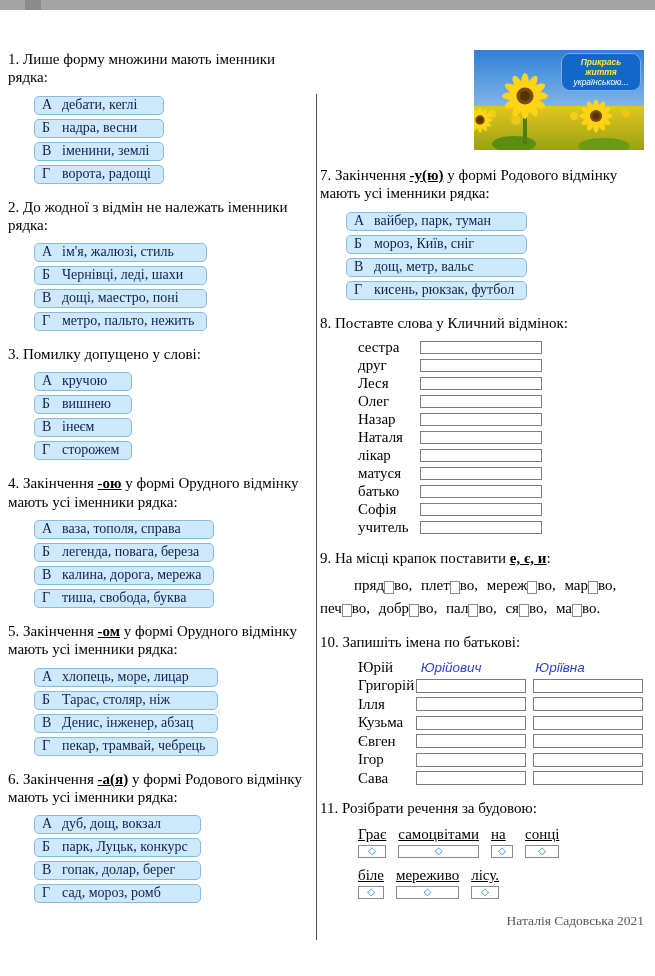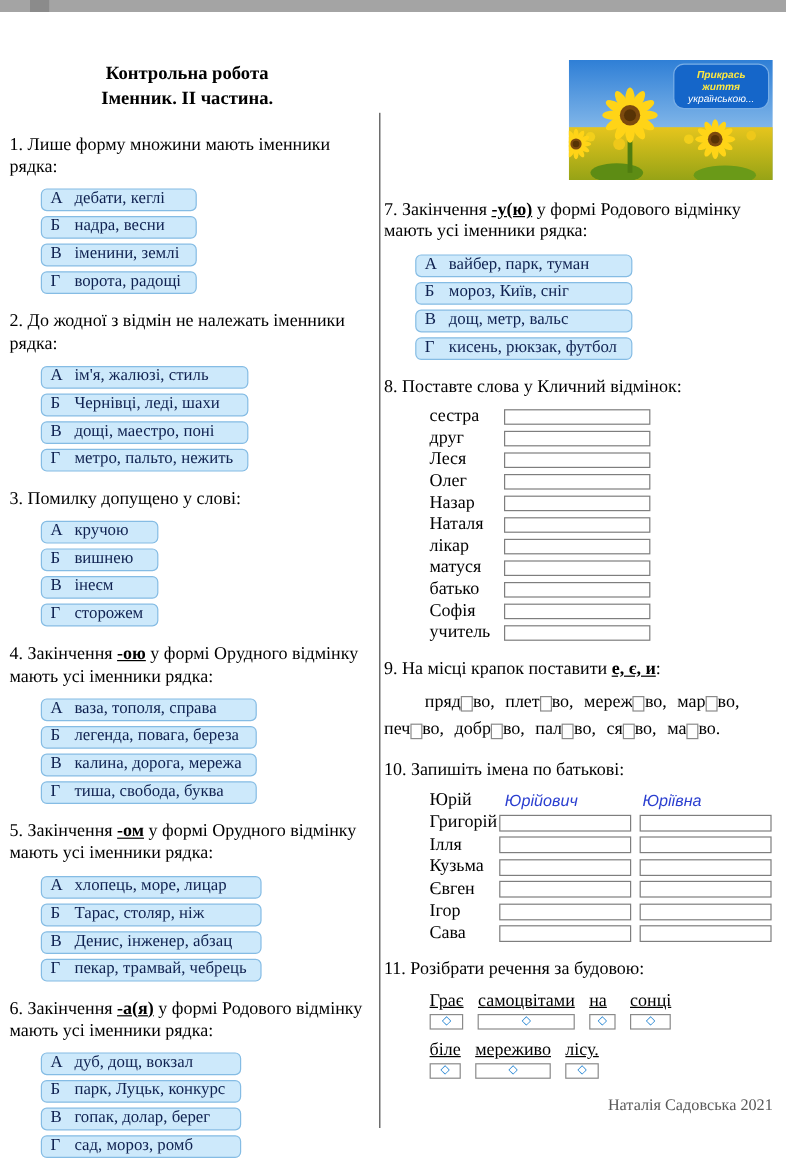--- a/index.html
+++ b/index.html
@@ -91,24 +91,20 @@
   <div class="topbar-accent"></div>
 </div>
 
 <div class="page">
   <div class="divider"></div>
 
   <div class="columns">
 
     <div class="col-left">
 
-      <div class="title">
-        <div>Контрольна робота</div>
-        <div>Іменник. ІІ частина.</div>
-      </div>
 
       <section class="question">
         <p class="qtext">
           <span>1. Лише форму множини мають іменники</span><br>
           <span>рядка:</span>
         </p>
         <div class="options">
           <div class="option"><span class="letter">А</span><span>дебати, кеглі</span></div>
           <div class="option"><span class="letter">Б</span><span>надра, весни</span></div>
           <div class="option"><span class="letter">В</span><span>іменини, землі</span></div>

